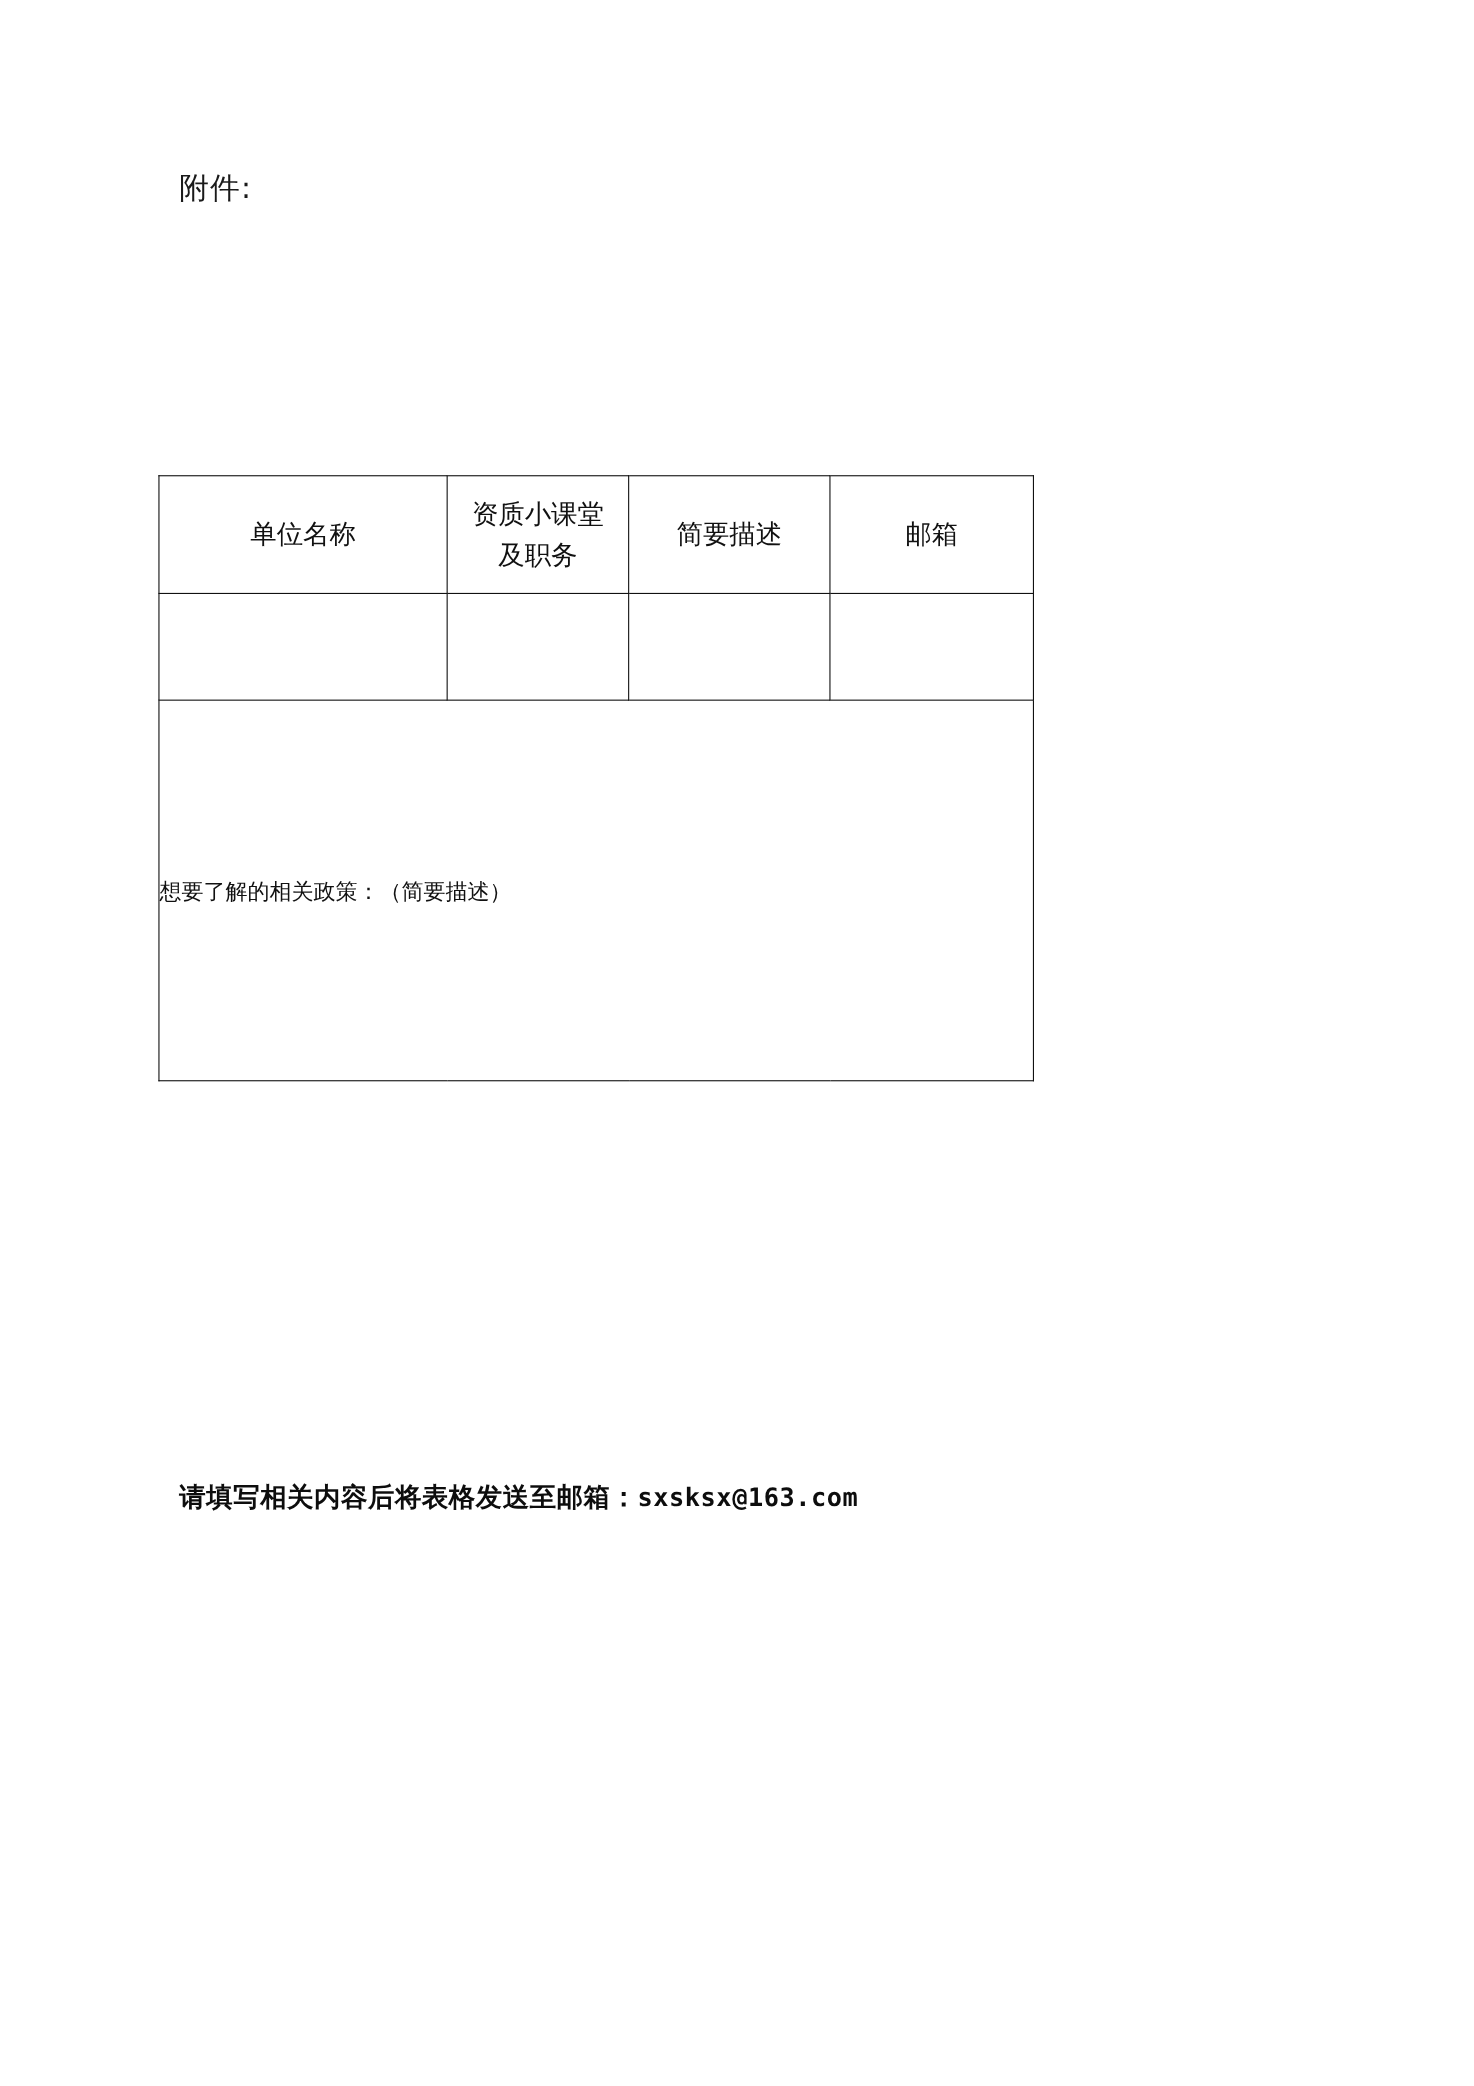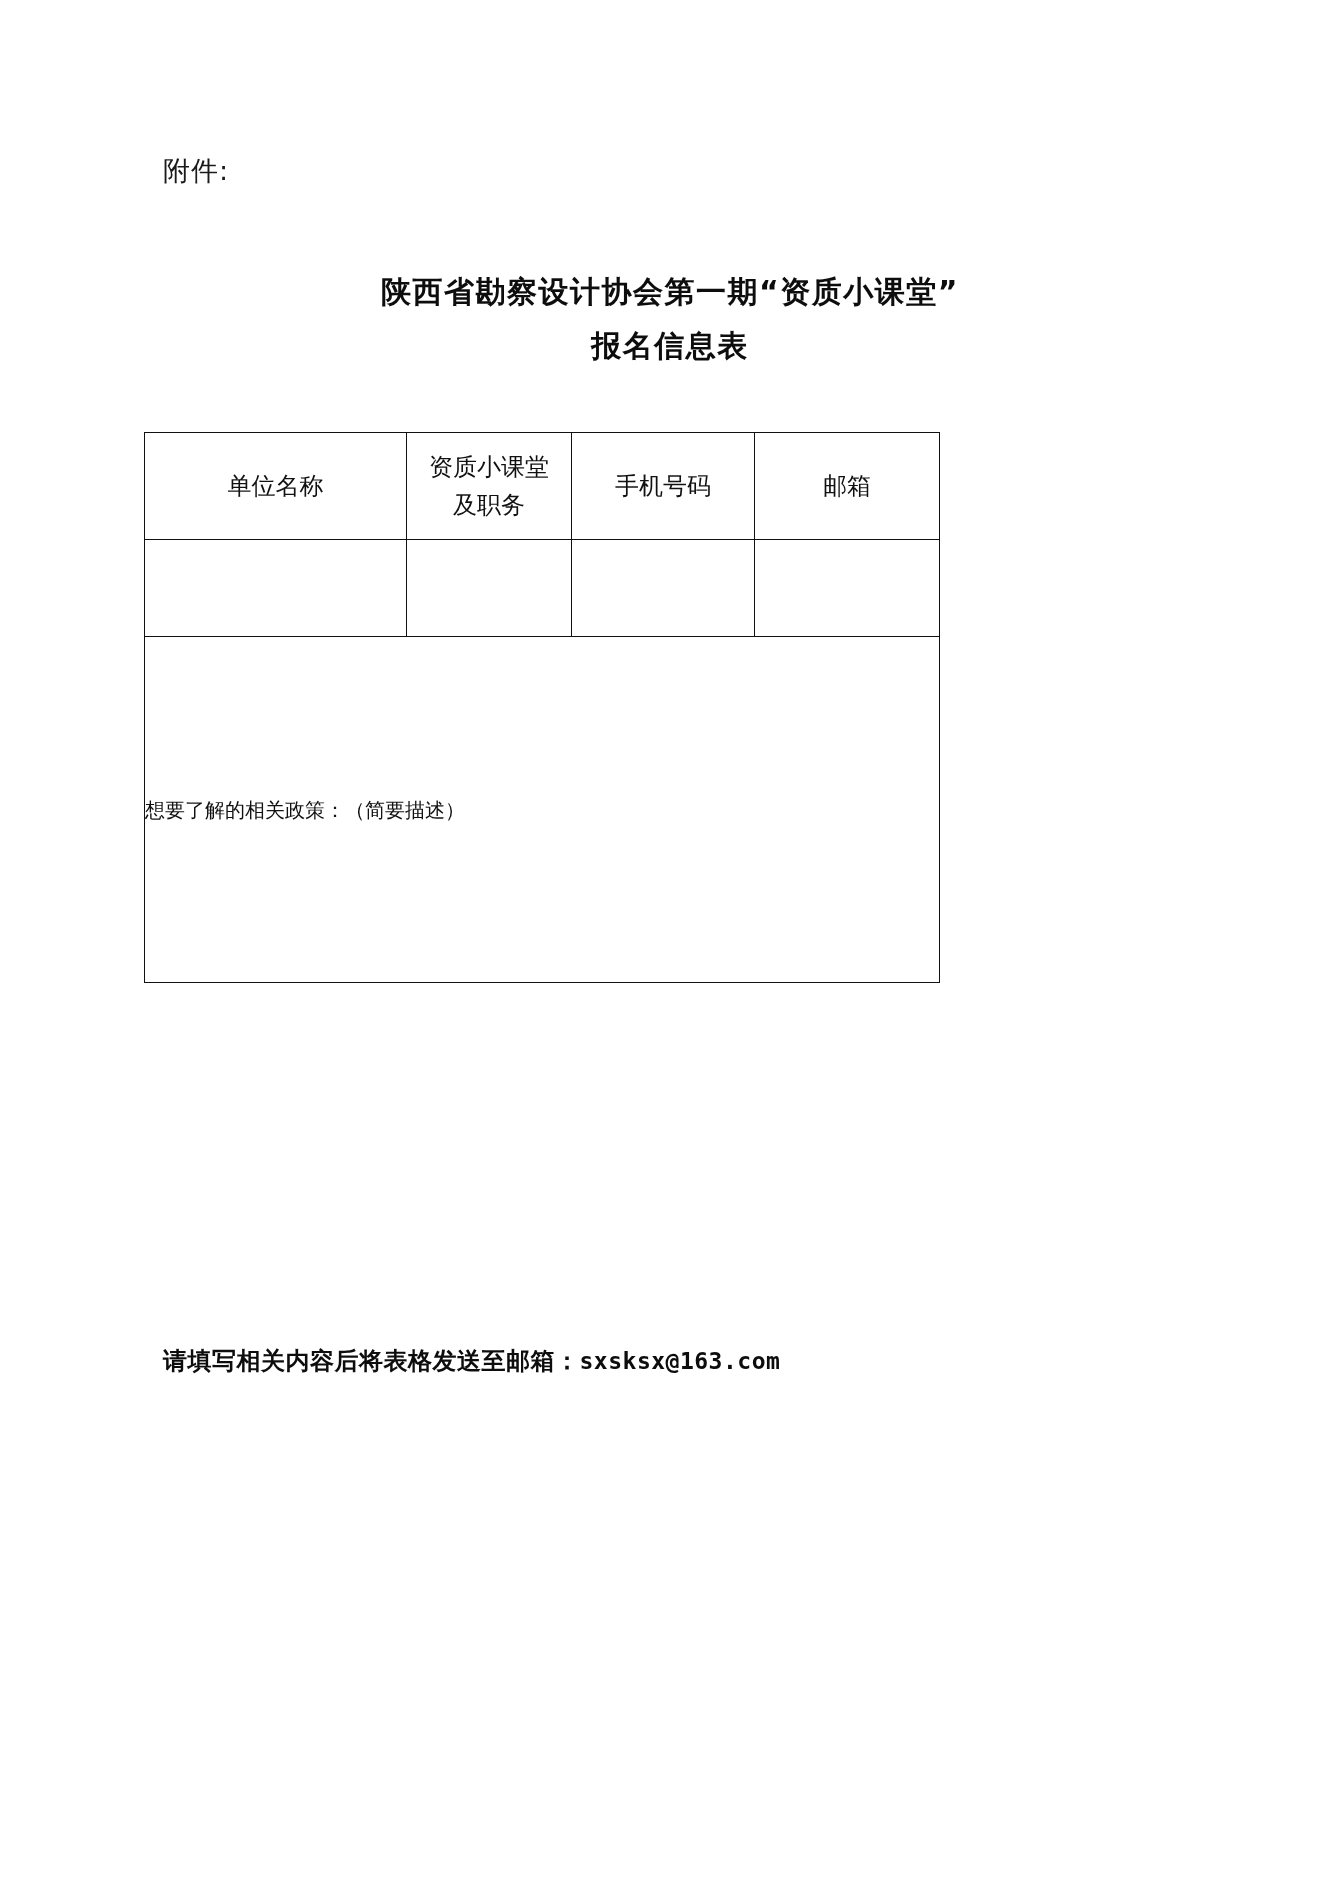--- a/index.html
+++ b/index.html
@@ -106,40 +106,36 @@
     text-align: center;
   }
 </style>
 </head>
 <body>
 
 <div class="page">
 
   <div class="attachment-label">附件:</div>
 
-  <div class="doc-title">
-    <span class="line1">陕西省勘察设计协会第一期“资质小课堂”</span>
-    <span class="line2">报名信息表</span>
-  </div>
 
   <table class="form-table">
     <colgroup>
       <col class="col-unit">
       <col class="col-contact">
       <col class="col-phone">
       <col class="col-email">
     </colgroup>
     <tbody>
       <tr>
         <td class="th-cell">单位名称</td>
         <td class="th-cell">
           <span>资质小课堂</span><br>
           <span>及职务</span>
         </td>
-        <td class="th-cell">手机号码</td>
+        <td class="th-cell">简要描述</td>
         <td class="th-cell">邮箱</td>
       </tr>
       <tr>
         <td class="entry-cell"></td>
         <td class="entry-cell"></td>
         <td class="entry-cell"></td>
         <td class="entry-cell"></td>
       </tr>
       <tr>
         <td class="block-cell" colspan="4">

